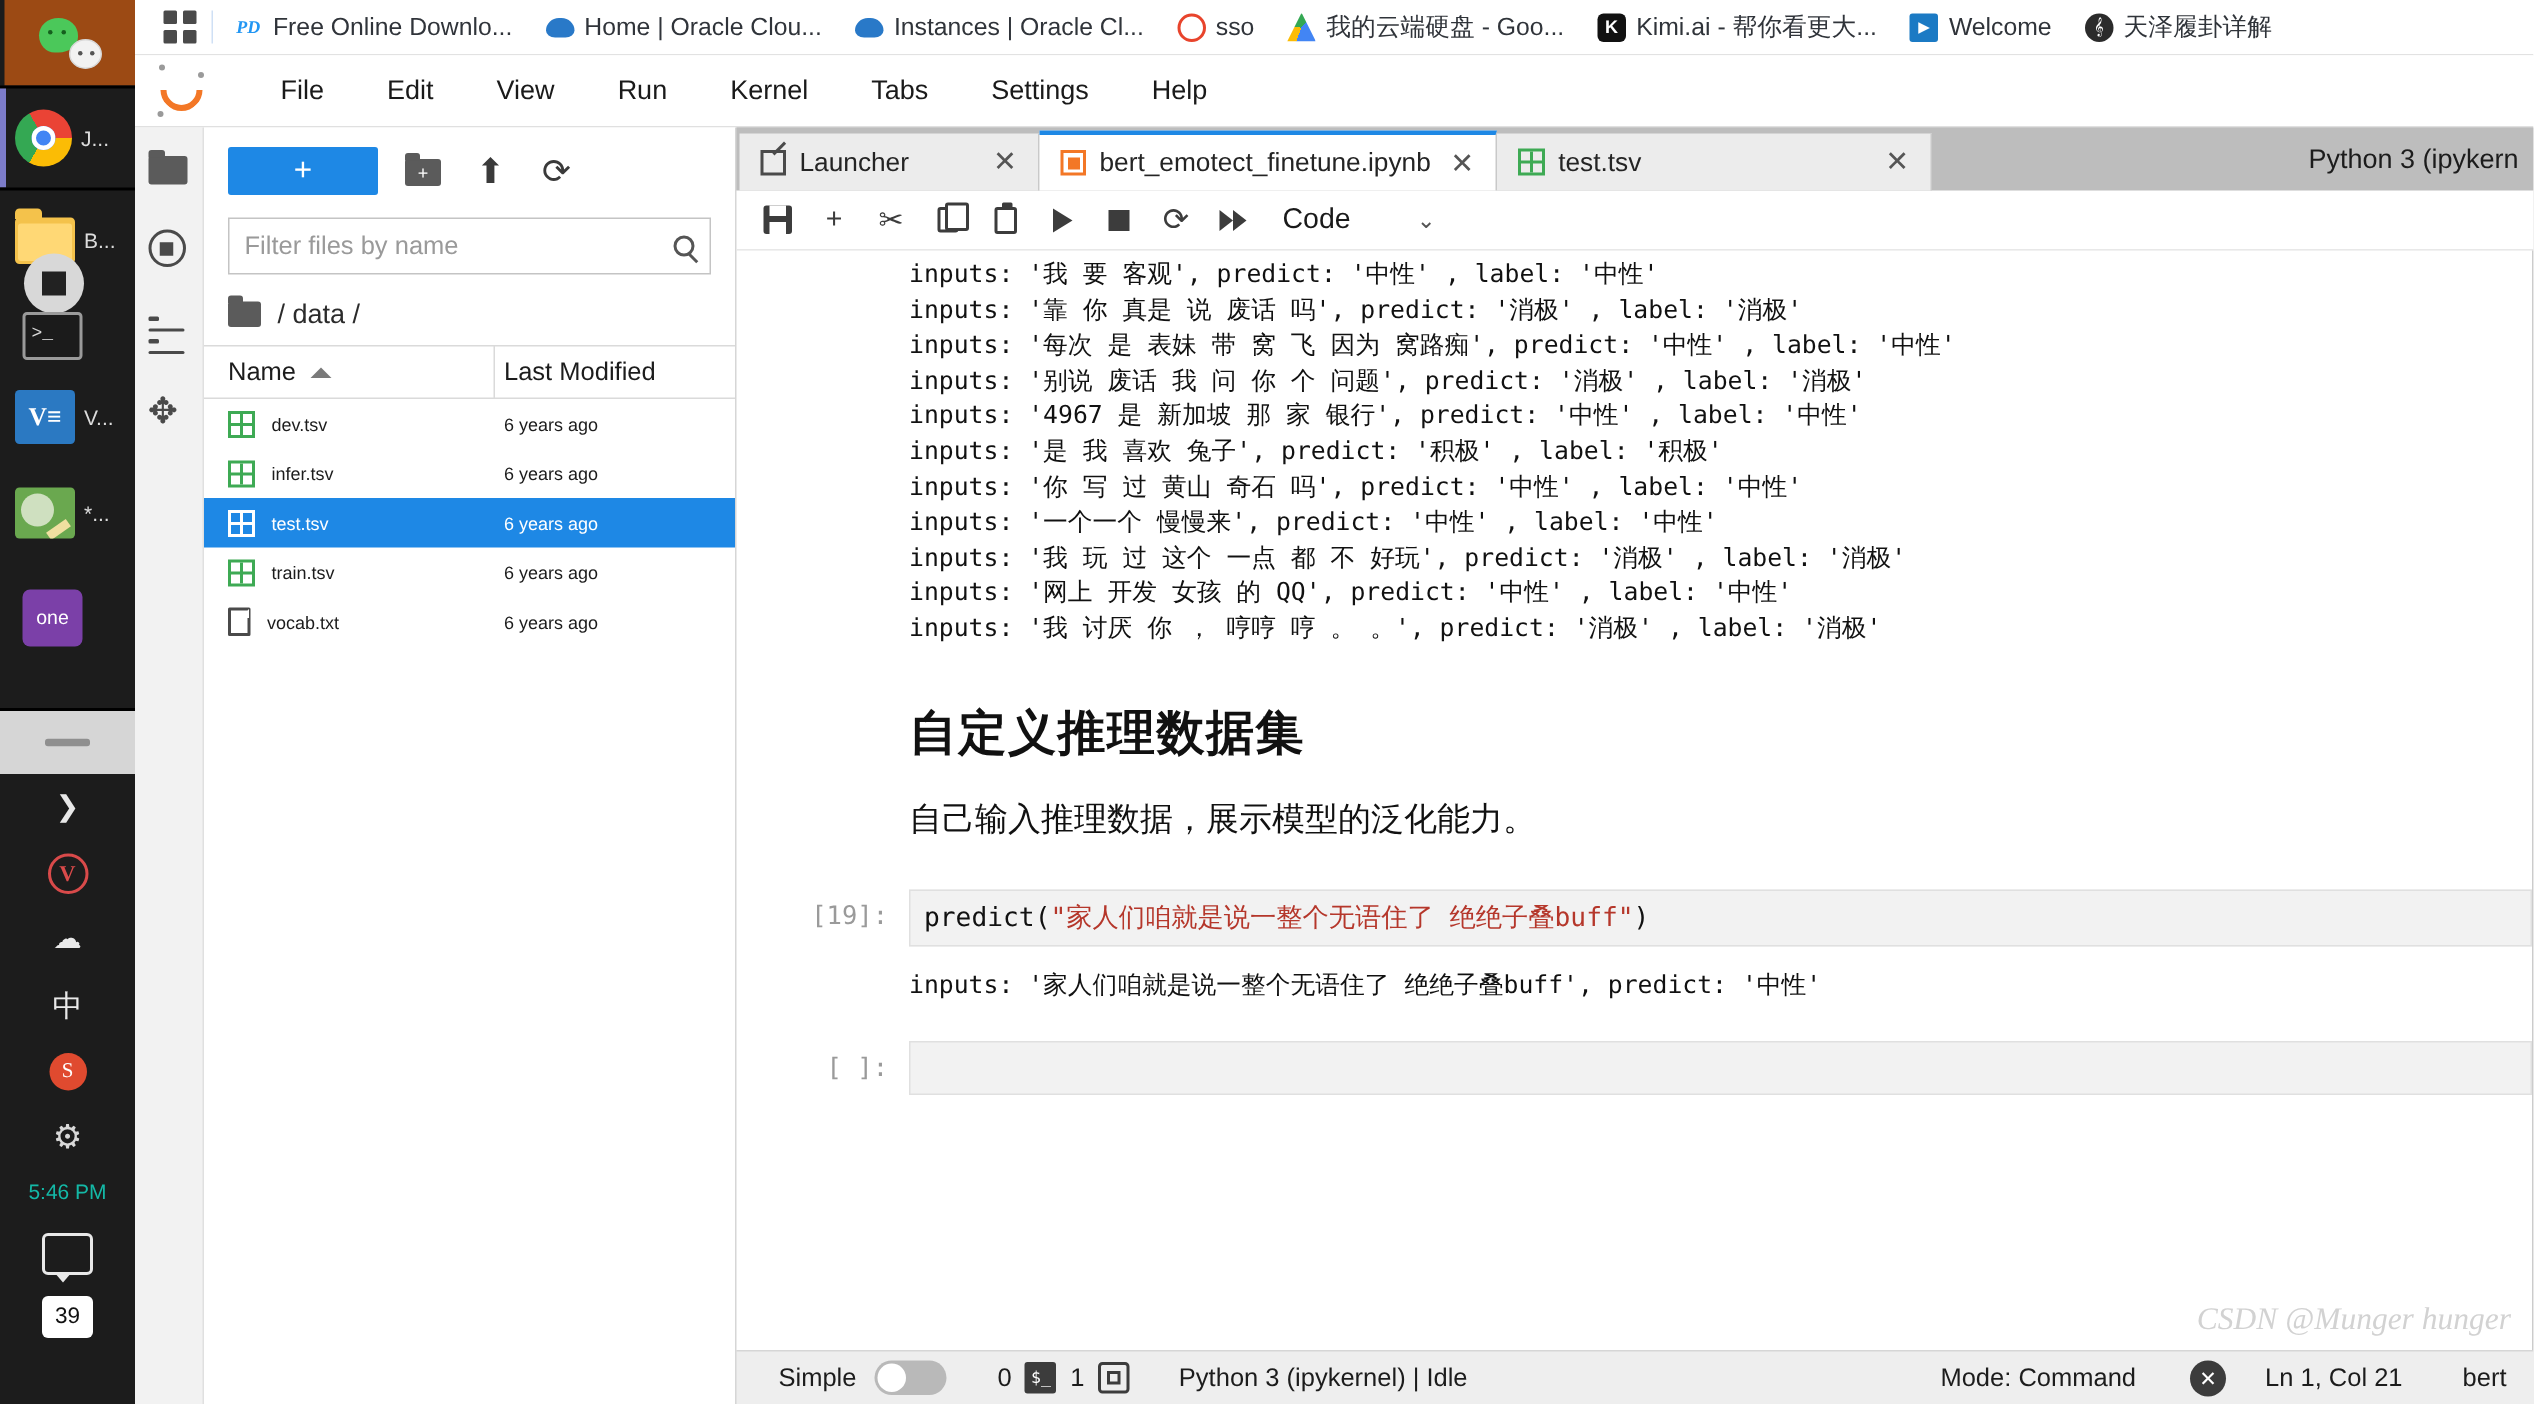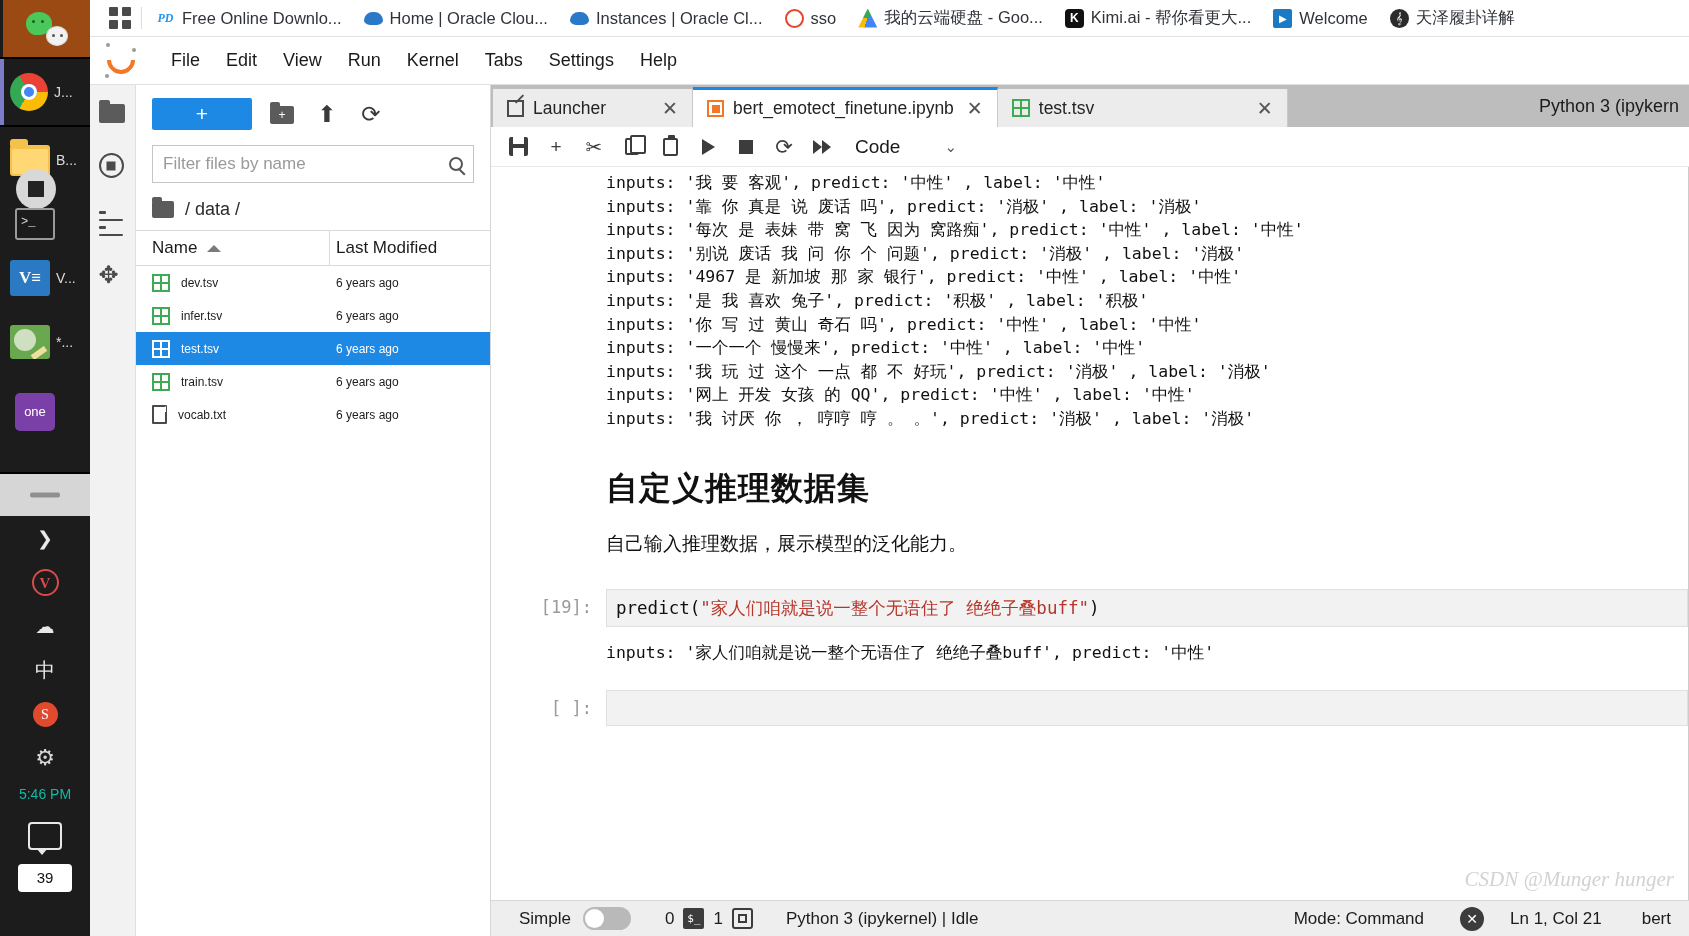--- a/index.html
+++ b/index.html
@@ -149,21 +149,21 @@
   .tray-msg {
     position:relative; width:34px; height:28px; margin:0 auto;
     border:2px solid #e8e8e8; border-radius:4px;
   }
   .tray-msg::after {
     content:""; position:absolute; left:6px; bottom:-7px;
     border-left:6px solid transparent; border-right:6px solid transparent;
     border-top:7px solid #e8e8e8;
   }
   .tray-badge {
-    width:54px; height:28px; background:#fff; color:#111; border-radius:4px;
+    width:34px; height:28px; background:#fff; color:#111; border-radius:4px;
     font-size:15px; text-align:center; line-height:28px; margin:0 auto;
   }
 
   
   .browserbar {
     position:absolute; left:90px; top:0; width:1599px; height:37px;
     background:#ffffff; display:flex; align-items:center; gap:0px;
     border-bottom:1px solid #e2e2e2; overflow:hidden;
   }
   .apps-grid {
@@ -209,21 +209,21 @@
     color:#fff; font-size:11px; line-height:19px; text-align:center;
   }
 
   
   .jl {
     position:absolute; left:90px; top:37px; width:1599px; height:899px;
     background:#ffffff; display:flex; flex-direction:column;
   }
   .jl-menubar {
     height:48px; background:#fff; border-bottom:1px solid #e0e0e0;
-    display:flex; align-items:center; padding-left:8px; gap:0; flex:none;
+    display:flex; align-items:center; padding-left:8px; gap:16px; flex:none;
   }
   .jl-logo { width:46px; height:38px; position:relative; margin-right:14px; flex:none; }
   .jl-logo .ring {
     position:absolute; left:9px; top:4px; width:28px; height:28px;
     border-radius:50%;
     border:4px solid #f37726;
     border-top-color:transparent; border-right-color:transparent;
     transform:rotate(-45deg);
   }
   .jl-logo .d1, .jl-logo .d2, .jl-logo .d3 {
@@ -450,21 +450,21 @@
   .out-line {
     font-family:"DejaVu Sans Mono","Liberation Mono", monospace;
     font-size:16.5px; color:#111; white-space:pre; line-height:23.6px;
     padding-left:115px;
   }
   .md-h2 {
     font-size:32px; font-weight:bold; color:#111; padding-left:115px;
     margin-top:36px; margin-bottom:20px; letter-spacing:1px;
   }
   .md-p {
-    font-size:19px; color:#111; padding-left:115px; margin-bottom:32px;
+    font-size:22px; color:#111; padding-left:115px; margin-bottom:32px;
   }
   .cellrow { display:flex; align-items:flex-start; }
   .prompt {
     width:115px; text-align:right; padding-right:14px; flex:none;
     font-family:"DejaVu Sans Mono","Liberation Mono", monospace;
     font-size:17px; color:#9a9a9a; line-height:36px;
   }
   .codecell {
     flex:1; background:#f2f2f2; border:1px solid #e0e0e0; min-height:36px;
     padding:5px 0 5px 9px;

